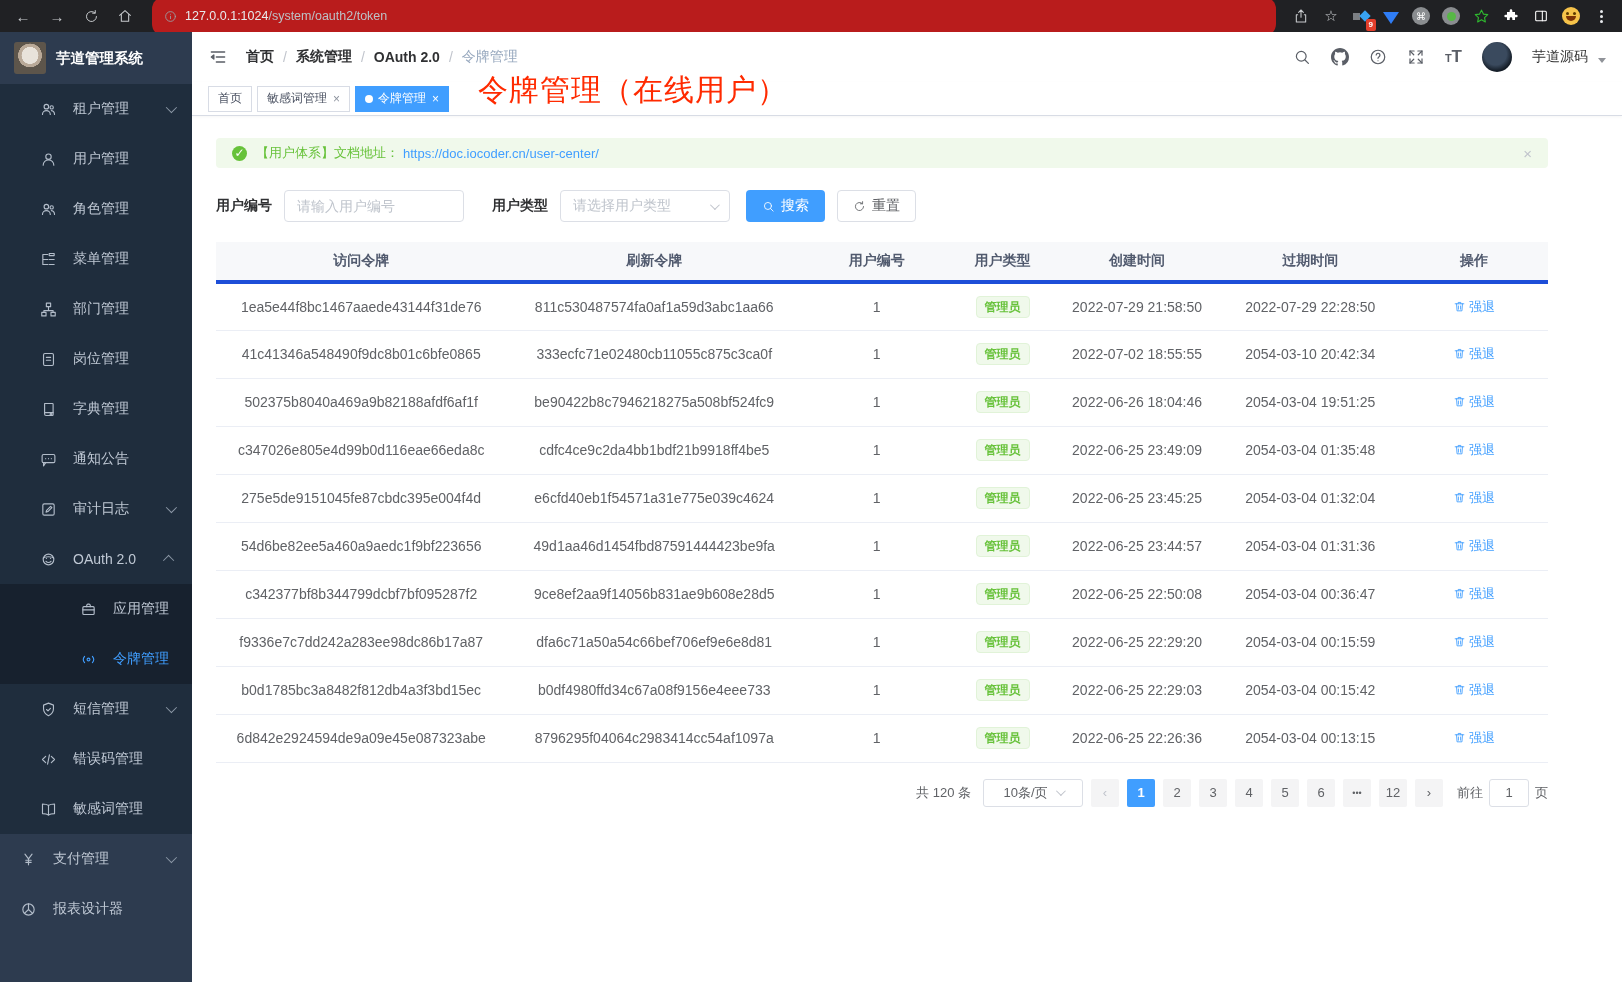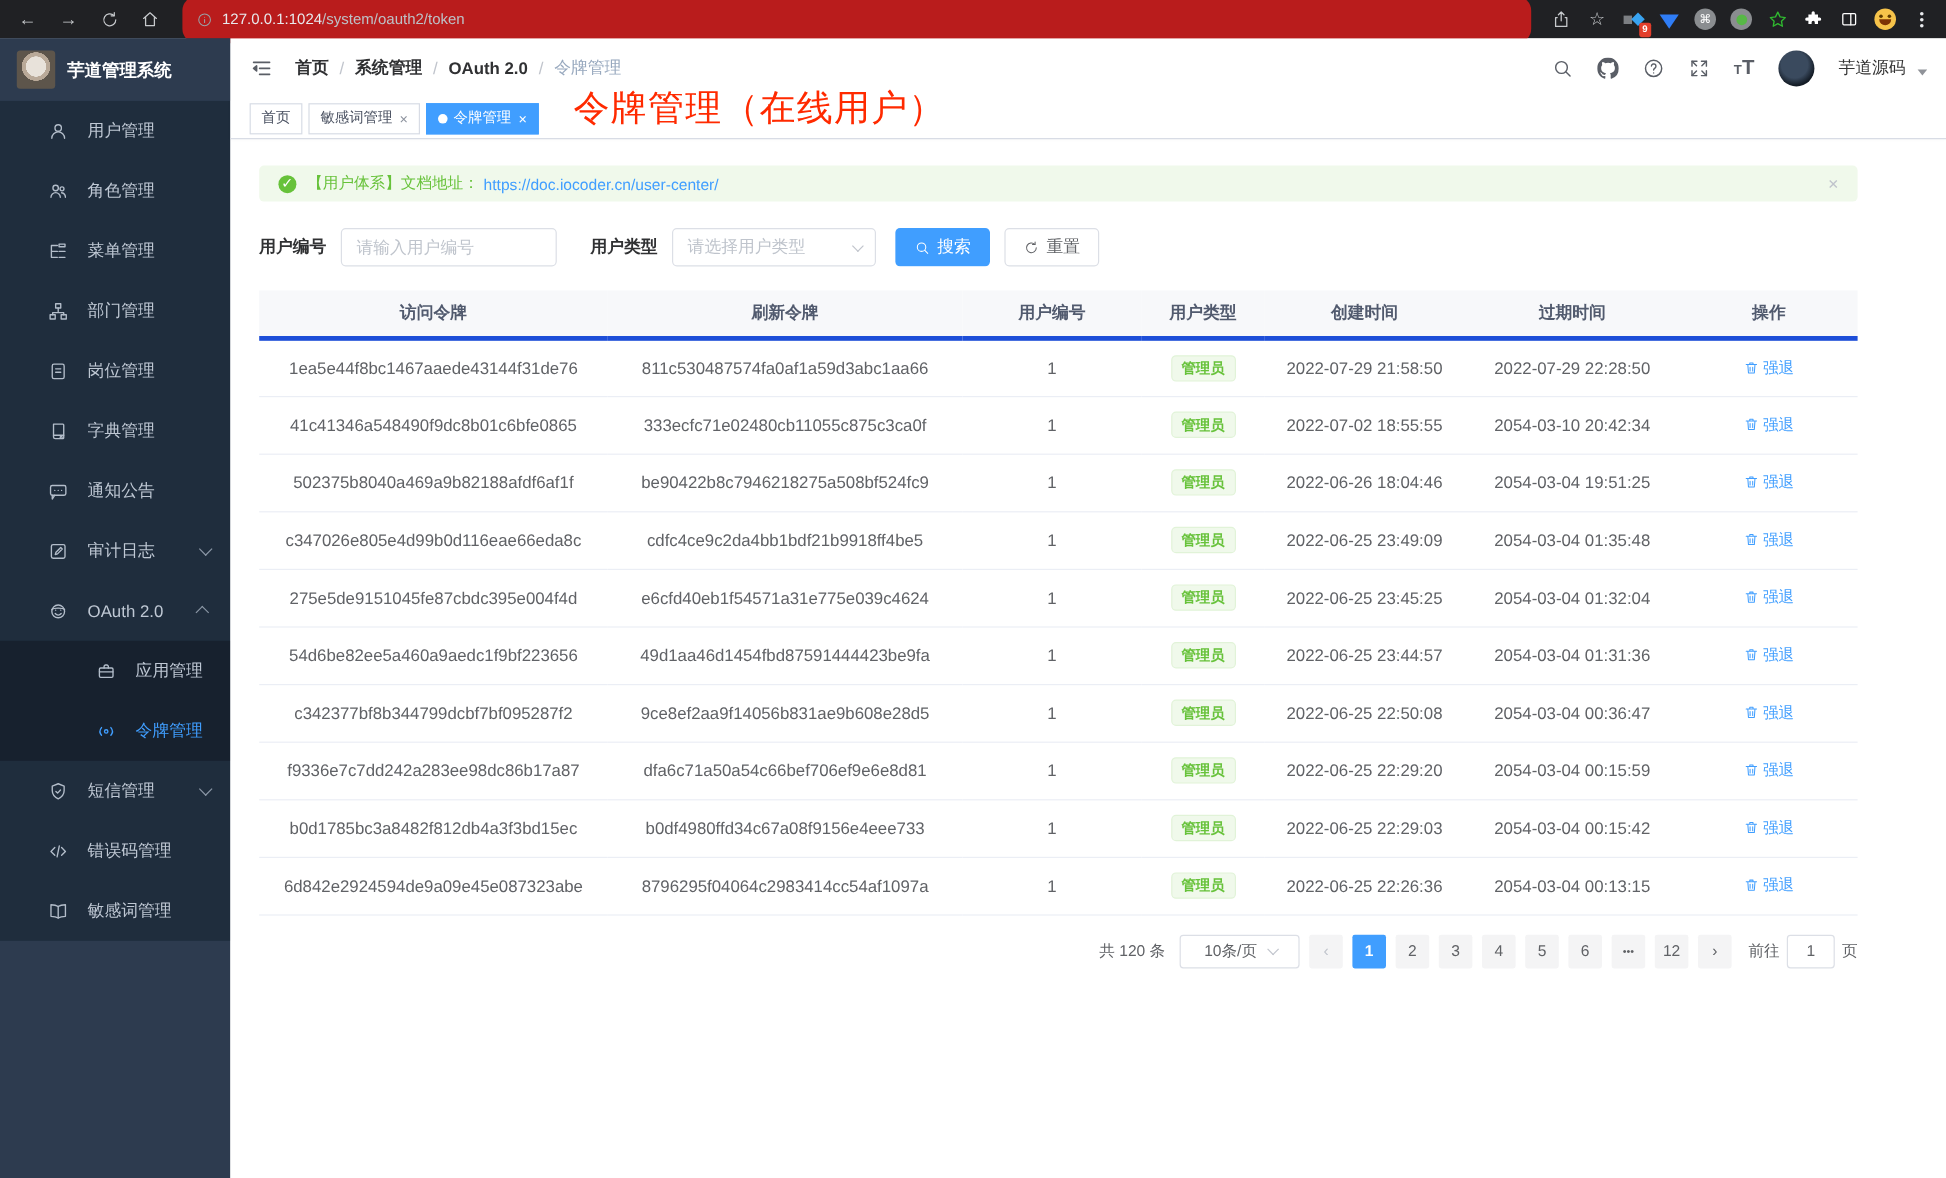--- a/index.html
+++ b/index.html
@@ -225,20 +225,32 @@
   <aside class="sidebar">
     <div class="logo-bar">
       <span class="logo-img"></span>
       <span class="logo-title">芋道管理系统</span>
     </div>
     <nav class="menu">
       <div class="grp-sys" id="grp-0">
           <div class="menu-item lv2">
             <span class="mi-icon ic">
               <svg viewBox="0 0 24 24">
+                <circle cx="9" cy="8" r="3.2"></circle>
+                <path d="M3.5 19c0-3 2.5-5.5 5.5-5.5s5.5 2.5 5.5 5.5"></path>
+                <circle cx="16.5" cy="9" r="2.3"></circle>
+                <path d="M16 13.6c2.6.4 4.5 2.6 4.5 5.4"></path>
+              </svg>
+            </span>
+            <span>租户管理</span>
+            <span class="mi-chev down"></span>
+          </div>
+          <div class="menu-item lv2">
+            <span class="mi-icon ic">
+              <svg viewBox="0 0 24 24">
                 <circle cx="12" cy="8" r="3.8"></circle>
                 <path d="M4.5 20c0-4.1 3.4-7.5 7.5-7.5s7.5 3.4 7.5 7.5"></path>
               </svg>
             </span>
             <span>用户管理</span>
           </div>
           <div class="menu-item lv2">
             <span class="mi-icon ic">
               <svg viewBox="0 0 24 24">
                 <circle cx="9" cy="8" r="3.2"></circle>
@@ -360,20 +372,40 @@
             <span>错误码管理</span>
           </div>
           <div class="menu-item lv2">
             <span class="mi-icon ic">
               <svg viewBox="0 0 24 24">
                 <path d="M12 6.2C10 4.8 7.3 4.2 3.5 4.2v13.6c3.8 0 6.5.6 8.5 2 2-1.4 4.7-2 8.5-2V4.2c-3.8 0-6.5.6-8.5 2z"></path>
                 <path d="M12 6.2v13.6"></path>
               </svg>
             </span>
             <span>敏感词管理</span>
+          </div>
+        </div>
+      <div class="grp-top" id="grp-3">
+          <div class="menu-item lv1">
+            <span class="mi-icon ic">
+              <svg viewBox="0 0 24 24">
+                <path d="M7 4.5l5 6.5 5-6.5M12 11v8.5M8.2 13h7.6M8.2 16h7.6"></path>
+              </svg>
+            </span>
+            <span>支付管理</span>
+            <span class="mi-chev down"></span>
+          </div>
+          <div class="menu-item lv1">
+            <span class="mi-icon ic">
+              <svg viewBox="0 0 24 24">
+                <circle cx="12" cy="12" r="8"></circle>
+                <path d="M12 4v8M12 12l5.8 5.5M12 12l-5.8 5.5"></path>
+              </svg>
+            </span>
+            <span>报表设计器</span>
           </div>
         </div>
     </nav>
   </aside>
 
   <div class="main">
     <header class="navbar">
       <span class="hamburger ic" style="font-size:20px">
         <svg viewBox="0 0 24 24">
             <path d="M4 6h16M10 12h10M10 18h10"></path>

